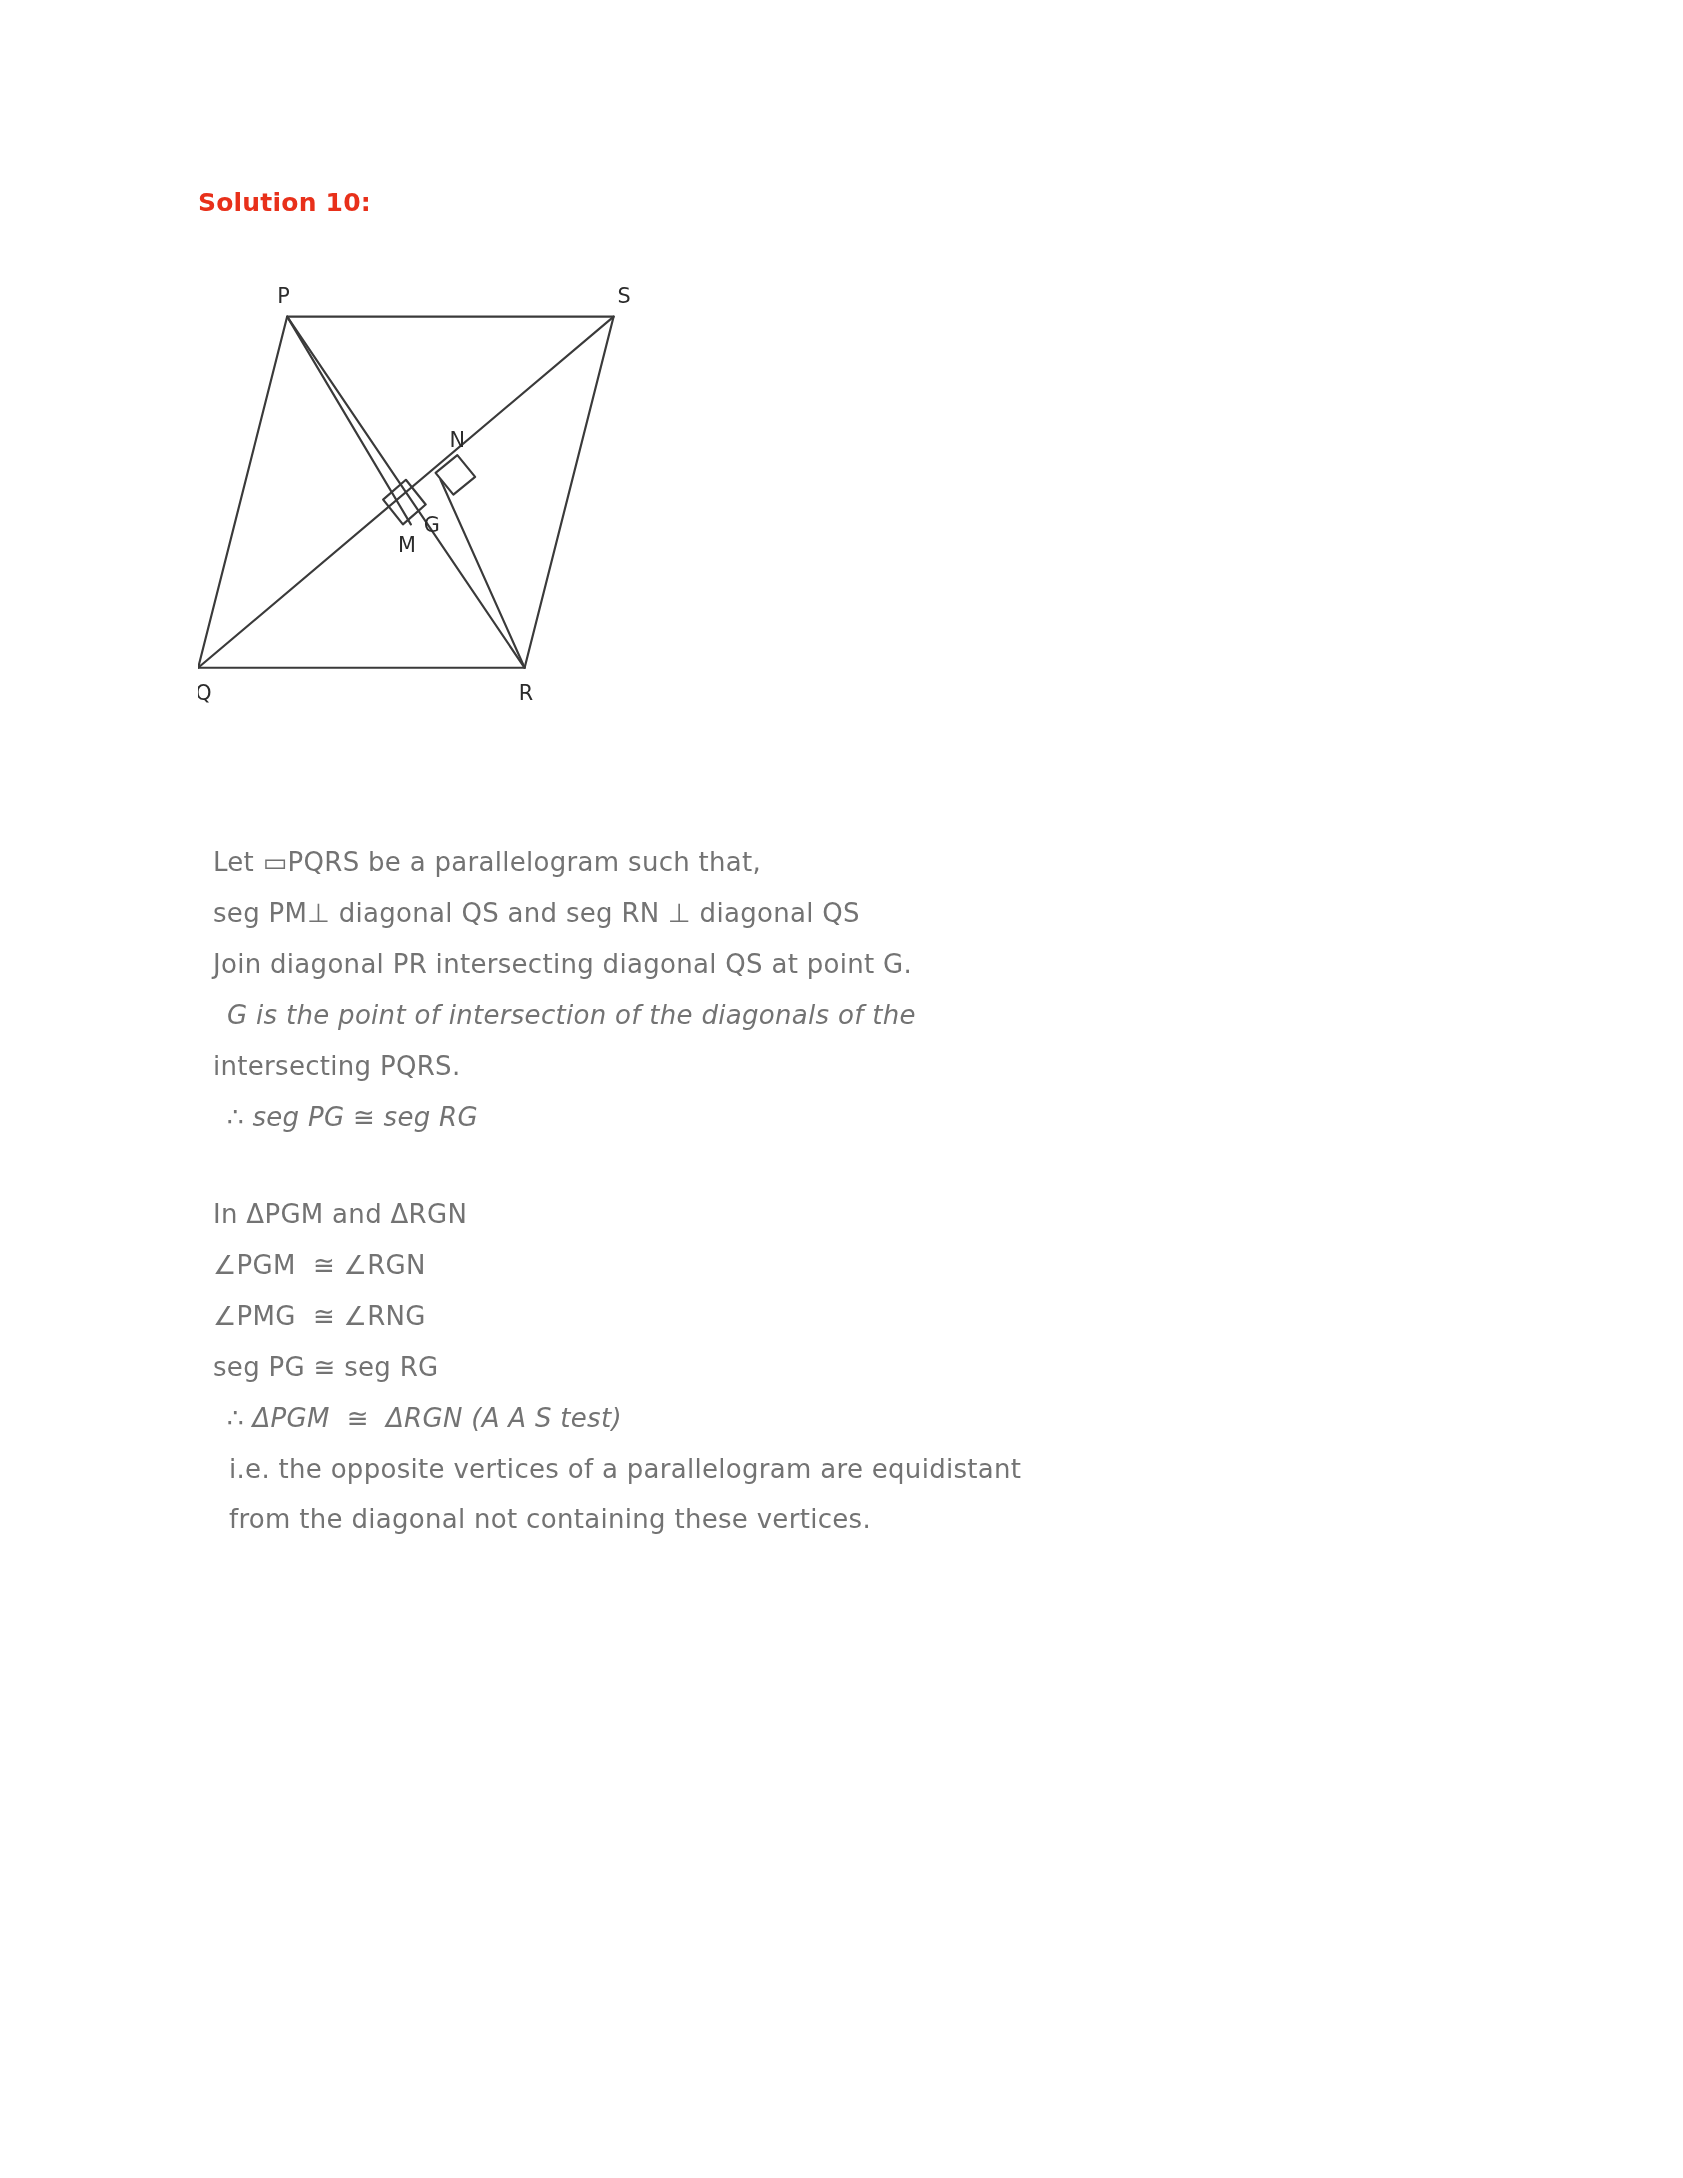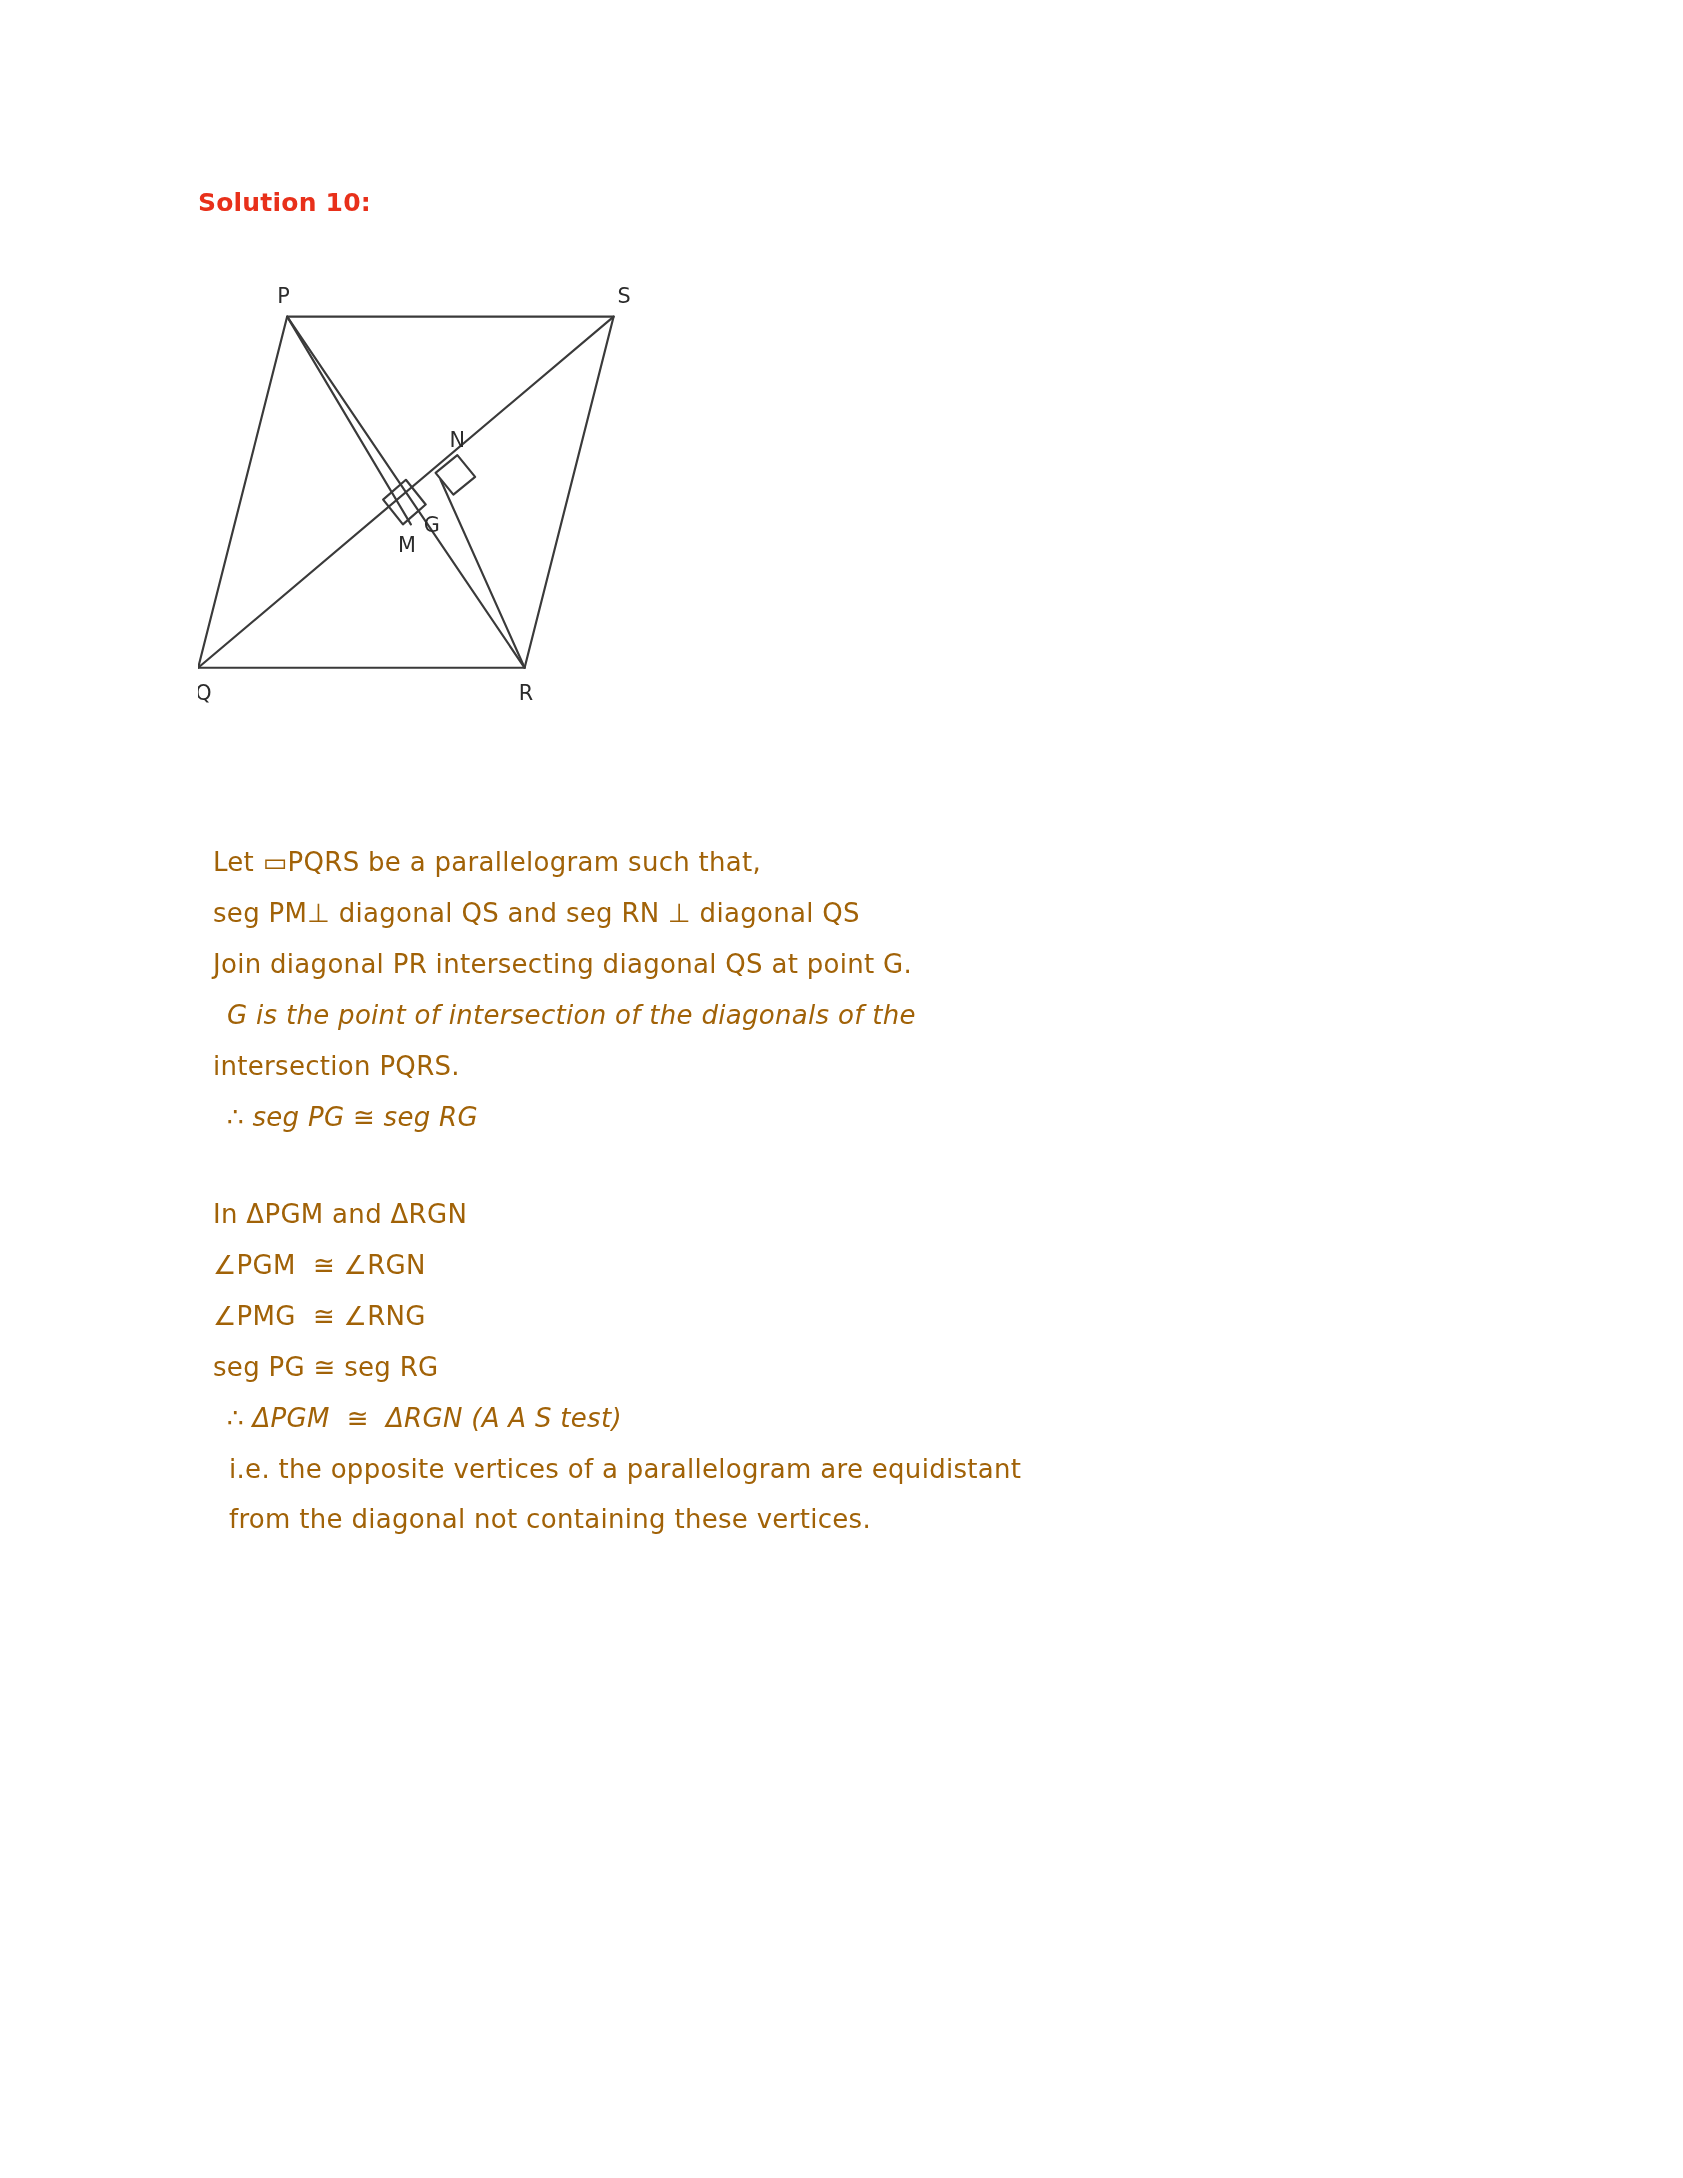--- a/index.html
+++ b/index.html
@@ -44,21 +44,21 @@
     display: block;
   }
   .proof-body {
     position: absolute;
     left: 213px;
     top: 837px;
     width: 1089px;
     font-family: "DejaVu Sans", sans-serif;
     font-size: 26px;
     line-height: 51px;
-    color: #a16207;
+    color: #737373;
     letter-spacing: 0.3px;
   }
   .proof-body .line {
     white-space: pre-wrap;
   }
   .proof-body .indent1 { padding-left: 14px; font-style: italic; }
   .proof-body .gap { height: 46px; }
   .proof-body .tight { line-height: 50px; margin-left: 16px; }
 </style>
 </head>
@@ -96,21 +96,21 @@
         <text x="228" y="258">G</text>
       </g>
     </svg>
   </div>
 
   <div class="proof-body">
     <div class="line">Let ▭PQRS be a parallelogram such that,</div>
     <div class="line">seg PM⊥ diagonal QS and seg RN ⊥ diagonal QS</div>
     <div class="line">Join diagonal PR intersecting diagonal QS at point G.</div>
     <div class="line indent1">G is the point of intersection of the diagonals of the</div>
-    <div class="line">intersection PQRS.</div>
+    <div class="line">intersecting PQRS.</div>
     <div class="line indent1">∴ seg PG ≅ seg RG</div>
 
     <div class="gap"></div>
 
     <div class="line">In ΔPGM and ΔRGN</div>
     <div class="line">∠PGM  ≅ ∠RGN</div>
     <div class="line">∠PMG  ≅ ∠RNG</div>
     <div class="line">seg PG ≅ seg RG</div>
     <div class="line indent1">∴ ΔPGM  ≅  ΔRGN (A A S test)</div>
 

